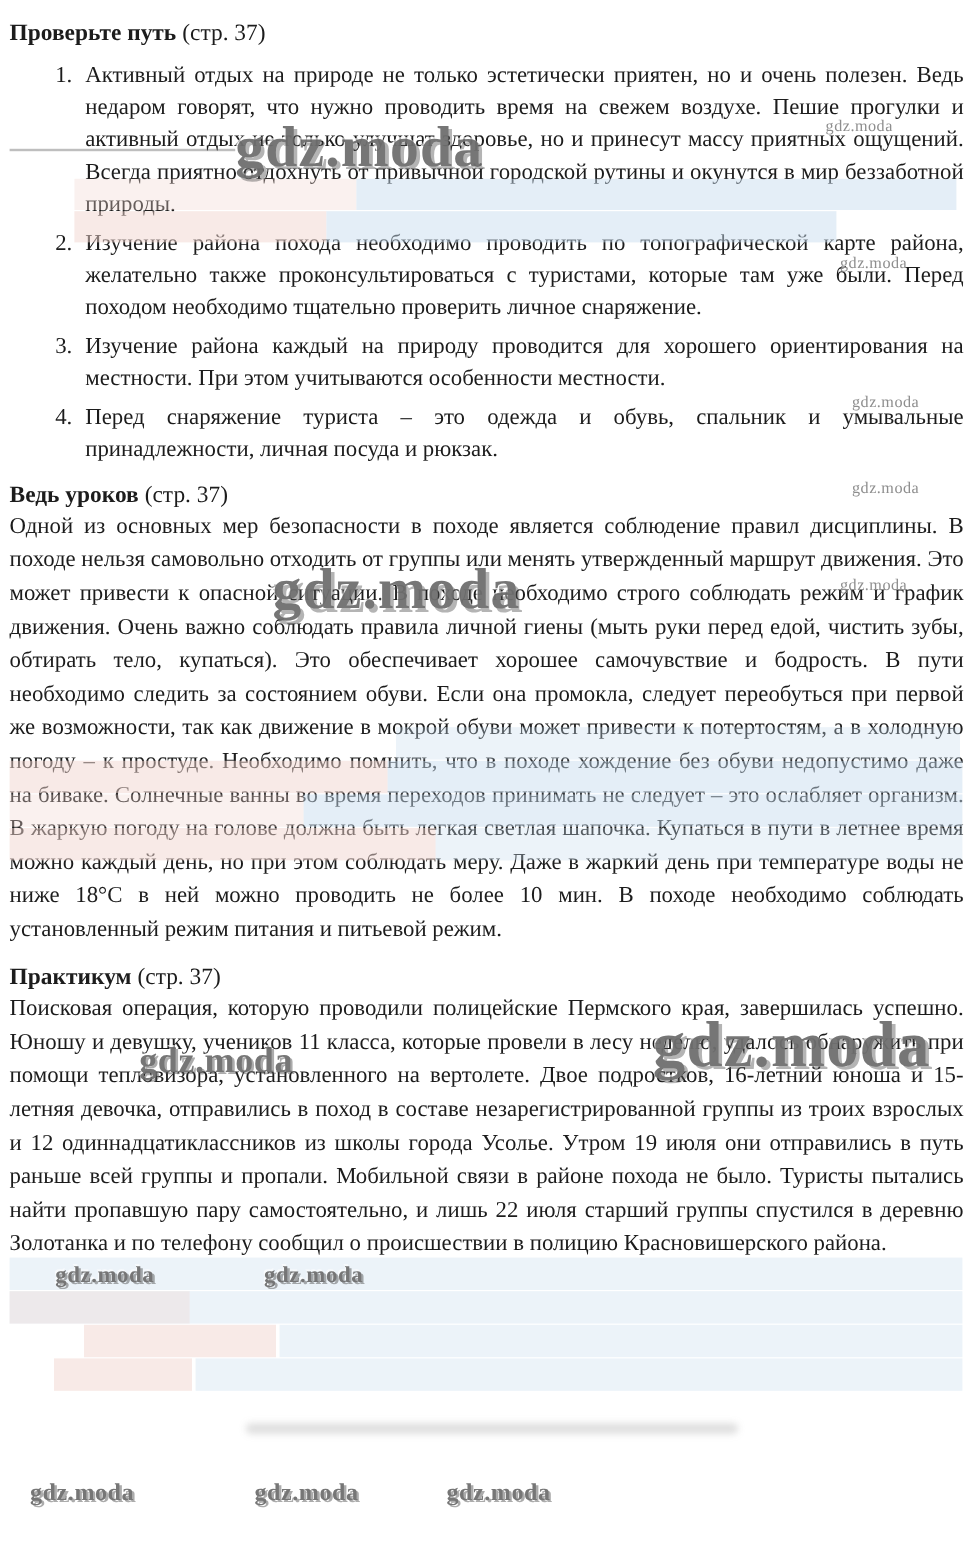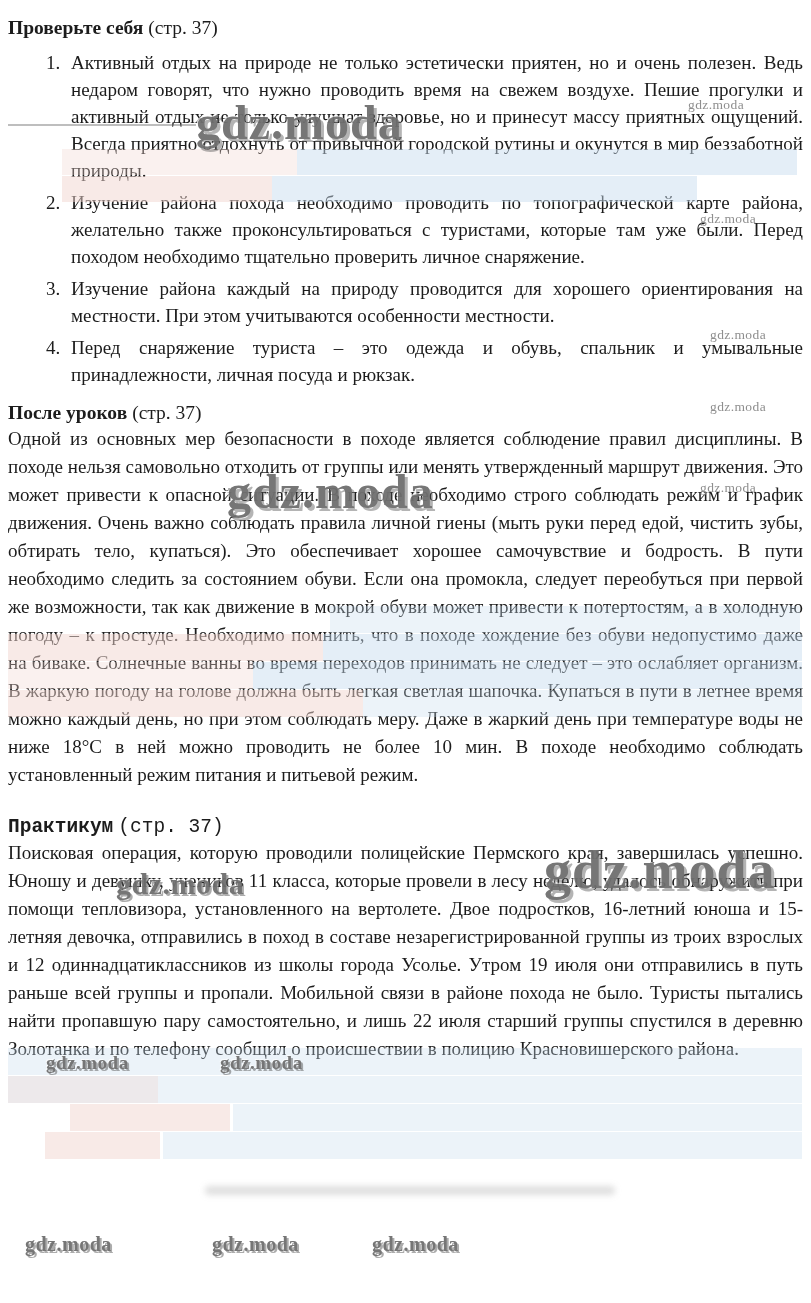--- a/index.html
+++ b/index.html
@@ -14,21 +14,21 @@
   .content{position:relative;padding:0 8px;z-index:1;}
   .doc-title{
     font-size:19.5px;font-weight:700;line-height:24px;
     margin:74px 0 0 0;letter-spacing:.2px;
   }
   .sec-heading{font-size:19.5px;line-height:24px;margin:0;}
   .sec-heading .hb{font-weight:700;}
   .sec-heading .hn{font-weight:400;margin-left:5px;}
   .h-check{margin-top:16px;}
   .h-after{margin-top:13px;}
-  .h-pract{margin-top:26px;font-family:Liberation Mono, monospace;}
+  .h-pract{margin-top:14px;}
   ol.answers{
     margin:9px 0 0 0;padding:0 0 0 57px;
     list-style:decimal;
   }
   ol.answers li{
     font-size:19px;line-height:27px;text-align:justify;
     padding-left:6px;margin-bottom:5px;
   }
   p.body-par{
     font-size:19px;line-height:28px;text-align:justify;margin:0;
@@ -111,32 +111,32 @@
   <span class="stamp stamp-sm" style="left:46px;top:1053px;font-size:19px;">gdz.moda</span>
   <span class="stamp stamp-sm" style="left:220px;top:1053px;font-size:19px;">gdz.moda</span>
   <span class="stamp stamp-sm" style="left:25px;top:1234px;font-size:20px;">gdz.moda</span>
   <span class="stamp stamp-sm" style="left:212px;top:1234px;font-size:20px;">gdz.moda</span>
   <span class="stamp stamp-sm" style="left:372px;top:1234px;font-size:20px;">gdz.moda</span>
 
   <div class="content">
 
 
     <div class="sec-heading h-check">
-      <span class="hb">Проверьте себя</span><span class="hn">(стр. 37)</span>
+      <span class="hb">Проверьте путь</span><span class="hn">(стр. 37)</span>
     </div>
 
     <ol class="answers">
       <li>Активный отдых на природе не только эстетически приятен, но и очень полезен. Ведь недаром говорят, что нужно проводить время на свежем воздухе. Пешие прогулки и активный отдых не только улучшат здоровье, но и принесут массу приятных ощущений. Всегда приятно отдохнуть от привычной городской рутины и окунутся в мир беззаботной природы.</li>
       <li>Изучение района похода необходимо проводить по топографической карте района, желательно также проконсультироваться с туристами, которые там уже были. Перед походом необходимо тщательно проверить личное снаряжение.</li>
       <li>Изучение района каждый на природу проводится для хорошего ориентирования на местности. При этом учитываются особенности местности.</li>
       <li>Перед снаряжение туриста – это одежда и обувь, спальник и умывальные принадлежности, личная посуда и рюкзак.</li>
     </ol>
 
     <div class="sec-heading h-after">
-      <span class="hb">После уроков</span><span class="hn">(стр. 37)</span>
+      <span class="hb">Ведь уроков</span><span class="hn">(стр. 37)</span>
     </div>
 
     <p class="body-par p-after">Одной из основных мер безопасности в походе является соблюдение правил дисциплины. В походе нельзя самовольно отходить от группы или менять утвержденный маршрут движения. Это может привести к опасной ситуации. В походе необходимо строго соблюдать режим и график движения. Очень важно соблюдать правила личной гиены (мыть руки перед едой, чистить зубы, обтирать тело, купаться). Это обеспечивает хорошее самочувствие и бодрость. В пути необходимо следить за состоянием обуви. Если она промокла, следует переобуться при первой же возможности, так как движение в мокрой обуви может привести к потертостям, а в холодную погоду – к простуде. Необходимо помнить, что в походе хождение без обуви недопустимо даже на биваке. Солнечные ванны во время переходов принимать не следует – это ослабляет организм. В жаркую погоду на голове должна быть легкая светлая шапочка. Купаться в пути в летнее время можно каждый день, но при этом соблюдать меру. Даже в жаркий день при температуре воды не ниже 18°С в ней можно проводить не более 10 мин. В походе необходимо соблюдать установленный режим питания и питьевой режим.</p>
 
     <div class="sec-heading h-pract">
       <span class="hb">Практикум</span><span class="hn">(стр. 37)</span>
     </div>
 
     <p class="body-par p-pract">Поисковая операция, которую проводили полицейские Пермского края, завершилась успешно. Юношу и девушку, учеников 11 класса, которые провели в лесу неделю, удалось обнаружить при помощи тепловизора, установленного на вертолете. Двое подростков, 16-летний юноша и 15-летняя девочка, отправились в поход в составе незарегистрированной группы из троих взрослых и 12 одиннадцатиклассников из школы города Усолье. Утром 19 июля они отправились в путь раньше всей группы и пропали. Мобильной связи в районе похода не было. Туристы пытались найти пропавшую пару самостоятельно, и лишь 22 июля старший группы спустился в деревню Золотанка и по телефону сообщил о происшествии в полицию Красновишерского района.</p>
 

